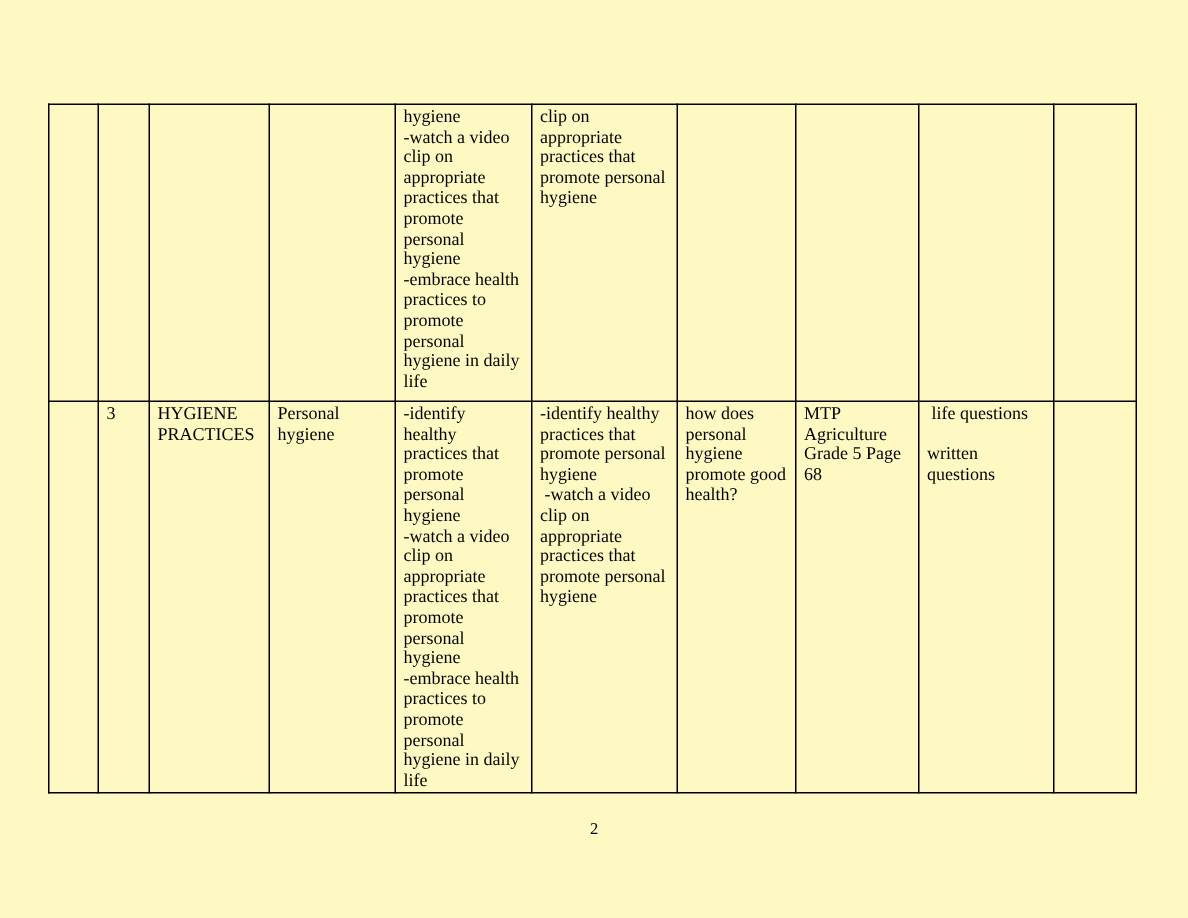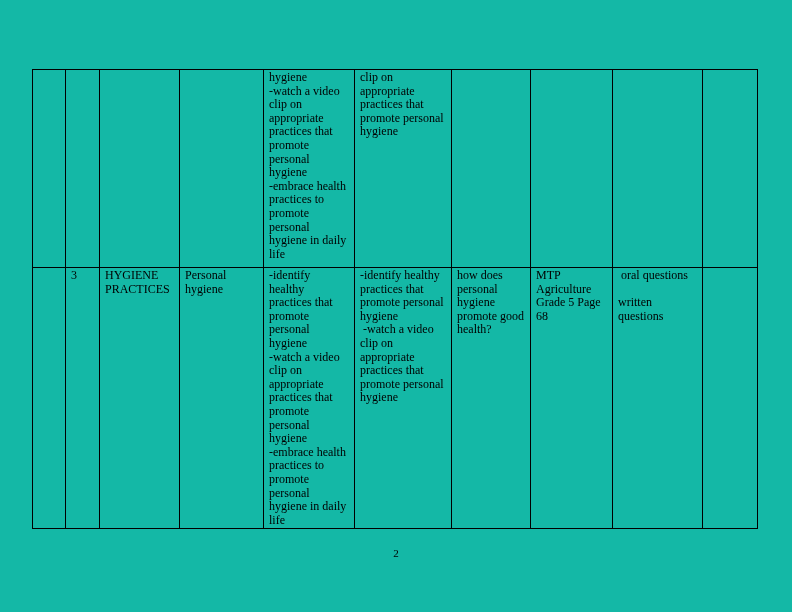--- a/index.html
+++ b/index.html
@@ -4,21 +4,21 @@
 <style>
   html, body {
     margin: 0;
     padding: 0;
     background: #ffffff;
   }
   .page {
     position: relative;
     width: 792px;
     height: 612px;
-    background: #14b8a6;
+    background: #fef9c3;
     color: #000000;
     font-family: "Liberation Serif", "DejaVu Serif", serif;
     overflow: hidden;
   }
   table.doc-table {
     position: absolute;
     left: 32px;
     top: 69px;
     width: 725px;
     border-collapse: collapse;
@@ -132,21 +132,21 @@
 hygiene</td>
         <td>how does
 personal
 hygiene
 promote good
 health?</td>
         <td>MTP
 Agriculture
 Grade 5 Page
 68</td>
-        <td> oral questions
+        <td> life questions
 
 written
 questions</td>
         <td></td>
       </tr>
     </tbody>
   </table>
 
   <div class="page-number">2</div>
 

